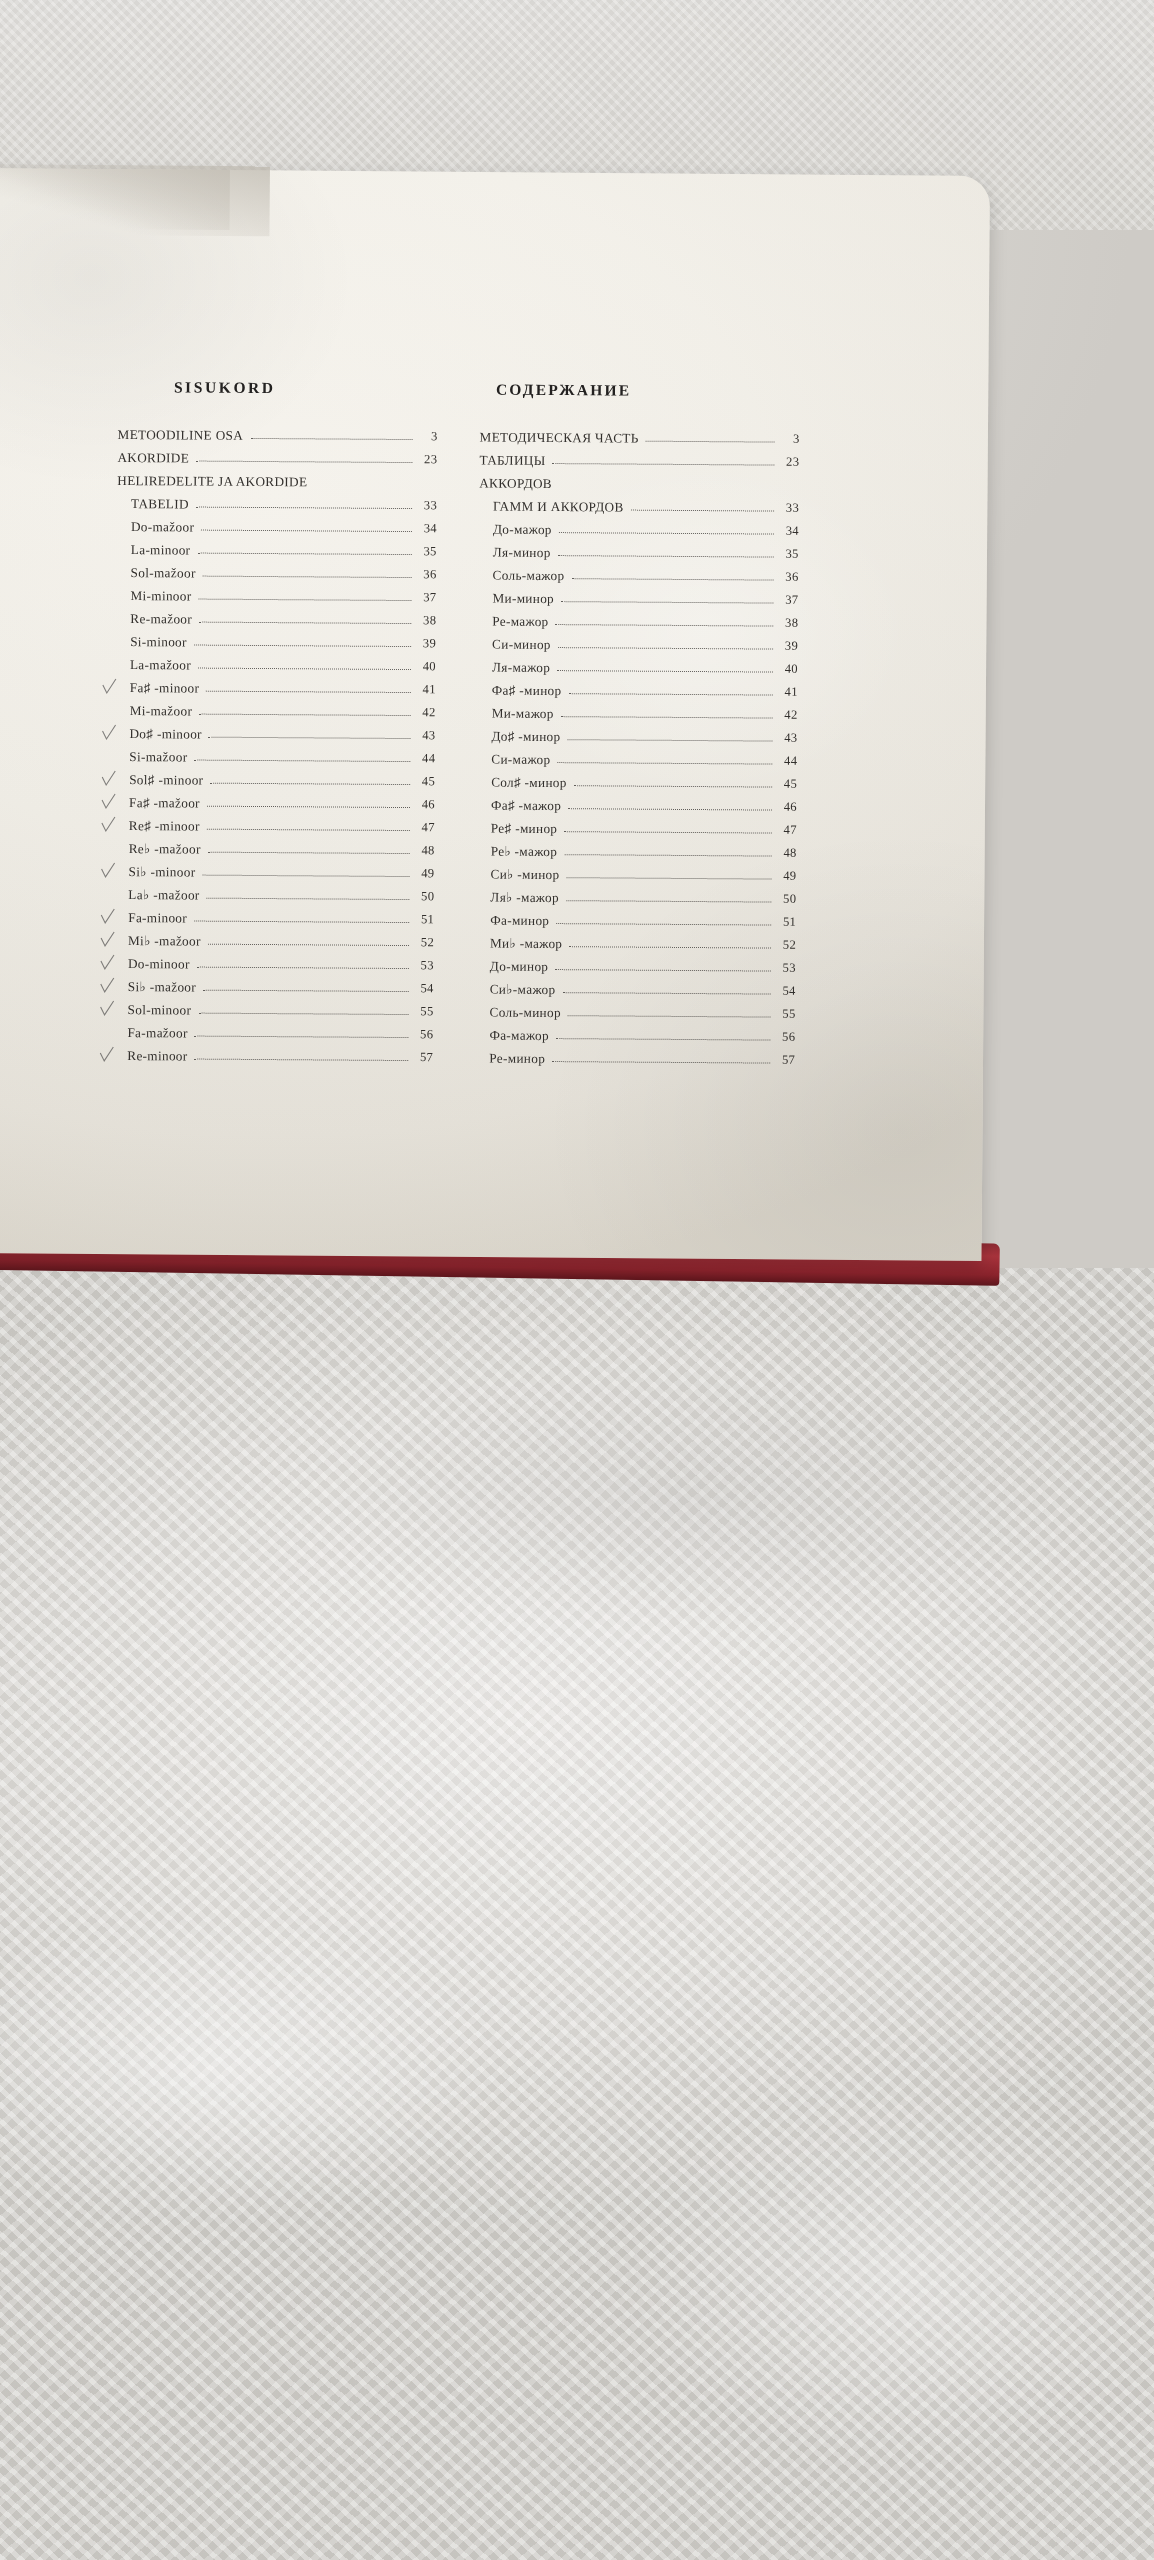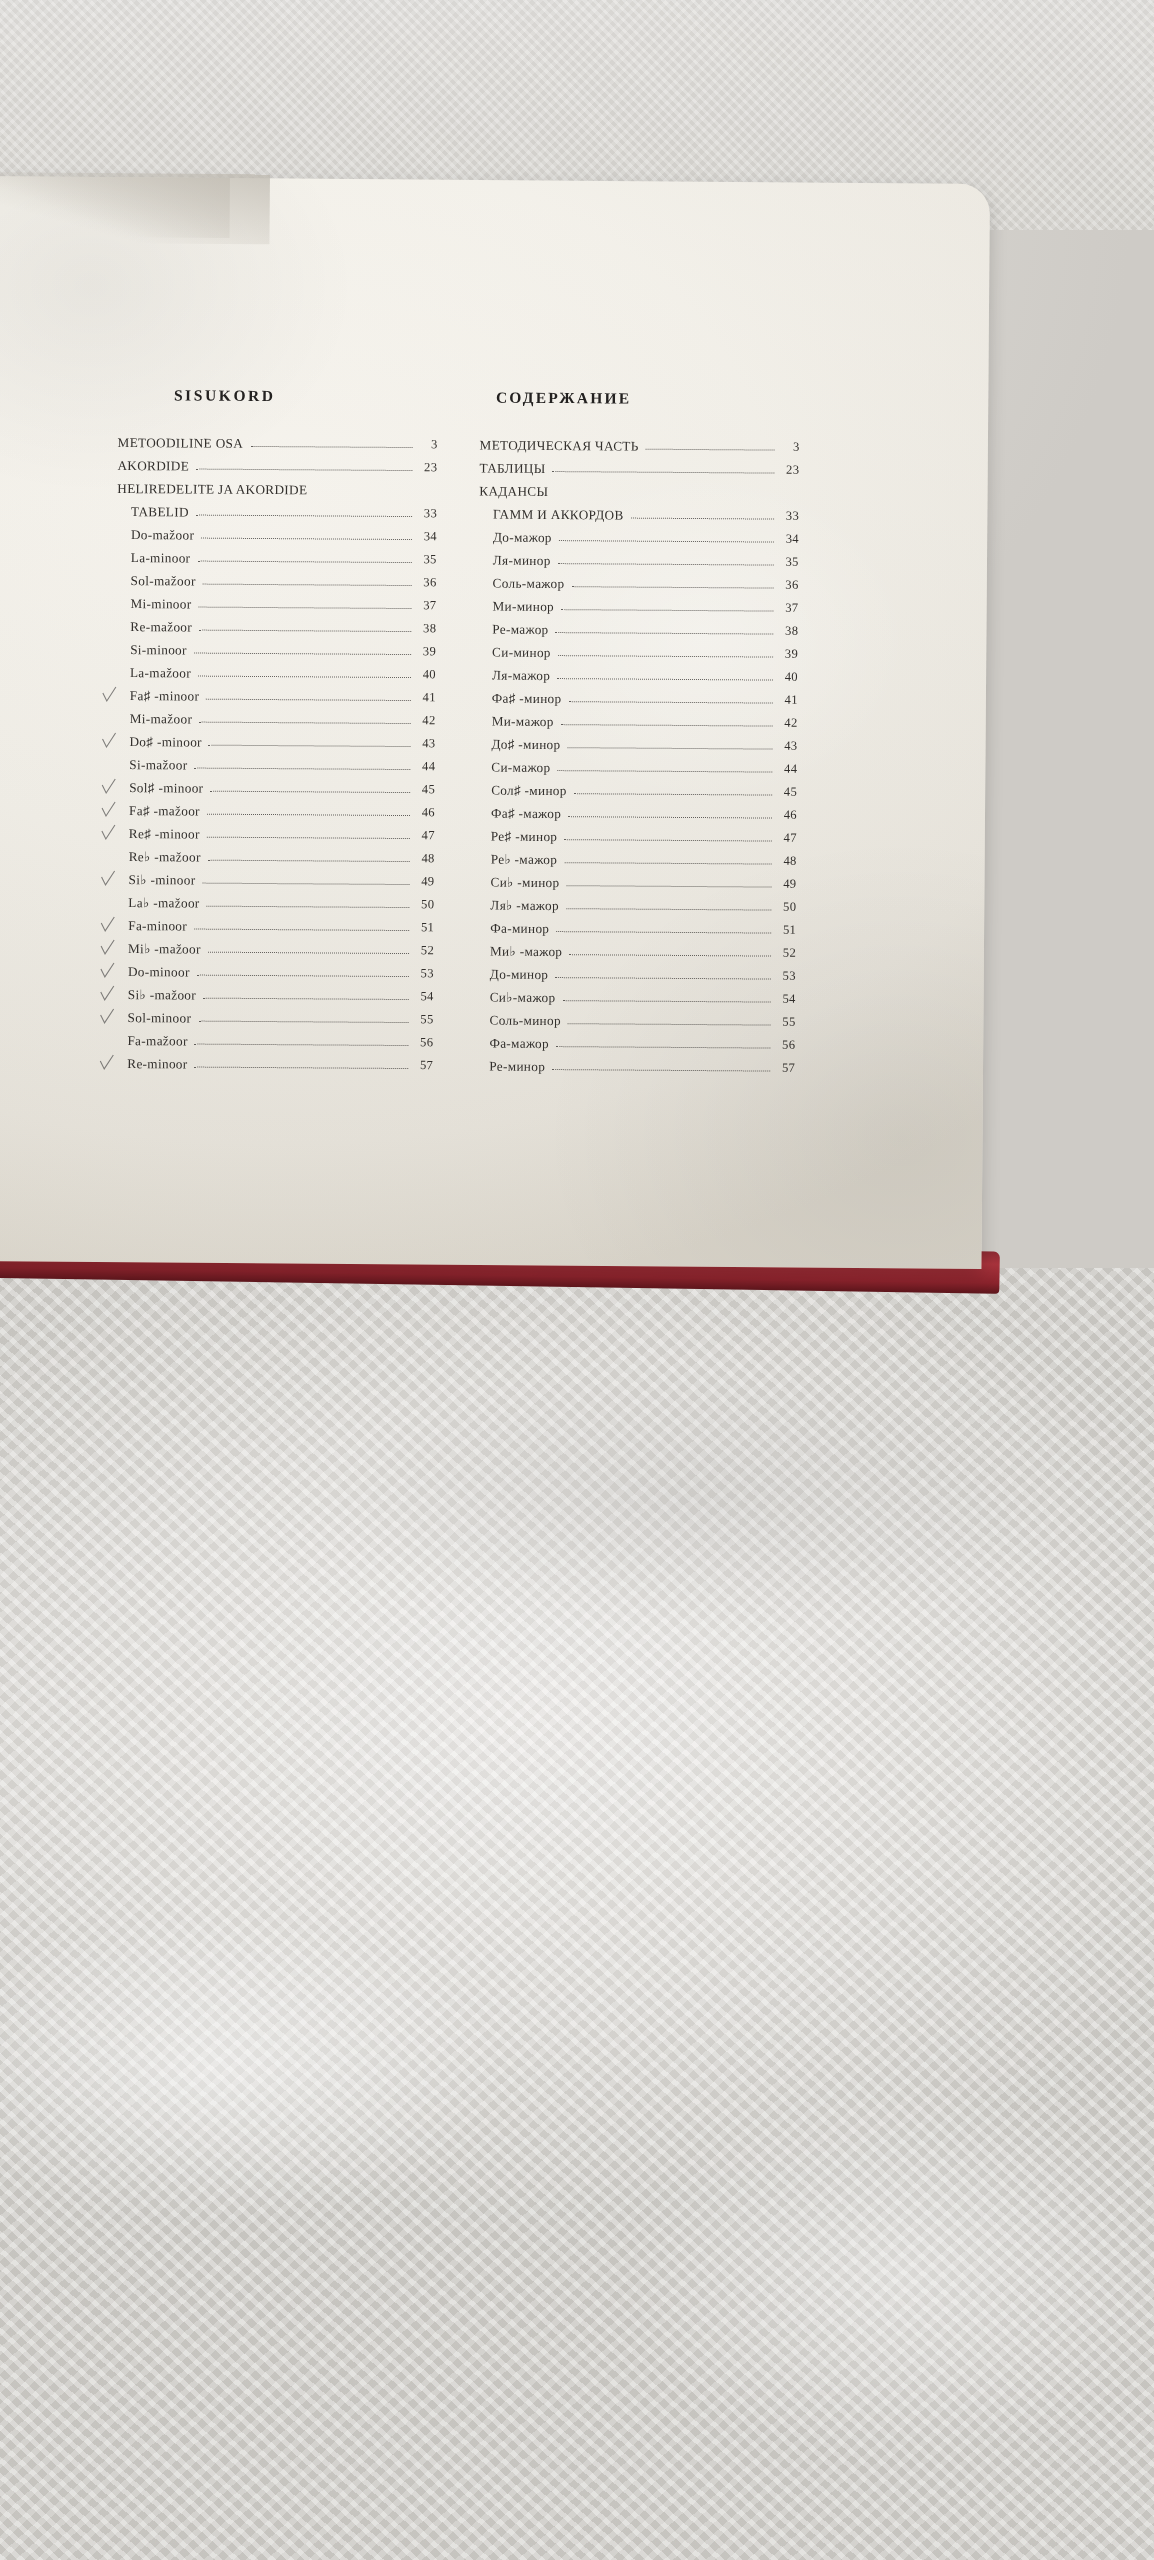--- a/index.html
+++ b/index.html
@@ -45,21 +45,21 @@
     inset: 0;
     background:
       radial-gradient(ellipse 420px 220px at 18% 62%, rgba(255,255,255,0.45), rgba(255,255,255,0) 70%),
       radial-gradient(ellipse 380px 260px at 78% 78%, rgba(255,255,255,0.35), rgba(255,255,255,0) 72%),
       radial-gradient(ellipse 500px 180px at 60% 18%, rgba(0,0,0,0.05), rgba(0,0,0,0) 75%);
   }
 
   
   #book {
     position: absolute;
-    left: 0; top: 176px;
+    left: 0; top: 168px;
     width: 1000px; height: 1110px;
   }
   #spine-edge {
     position: absolute;
     left: 0; top: 1060px;
     width: 1000px; height: 42px;
     background: linear-gradient(180deg, #8d2b33 0%, #a8333c 30%, #8a232c 75%, #5d161c 100%);
     transform: rotate(0.9deg);
     transform-origin: 0 0;
     border-radius: 0 6px 4px 0;
@@ -394,21 +394,21 @@
                 <span class="lbl">МЕТОДИЧЕСКАЯ ЧАСТЬ</span>
                 <span class="lead"></span>
                 <span class="pg">3</span>
               </li>
               <li class="indent-0" style="position: relative;">
                 <span class="lbl">ТАБЛИЦЫ</span>
                 <span class="lead"></span>
                 <span class="pg">23</span>
               </li>
               <li class="indent-0 nopage" style="position: relative;">
-                <span class="lbl">КАДАНСЫ</span>
+                <span class="lbl">АККОРДОВ</span>
               </li>
               <li class="indent-1" style="position: relative;">
                 <span class="lbl">ГАММ И АККОРДОВ</span>
                 <span class="lead"></span>
                 <span class="pg">33</span>
               </li>
               <li class="indent-1" style="position: relative;">
                 <span class="lbl">До-мажор</span>
                 <span class="lead"></span>
                 <span class="pg">34</span>

